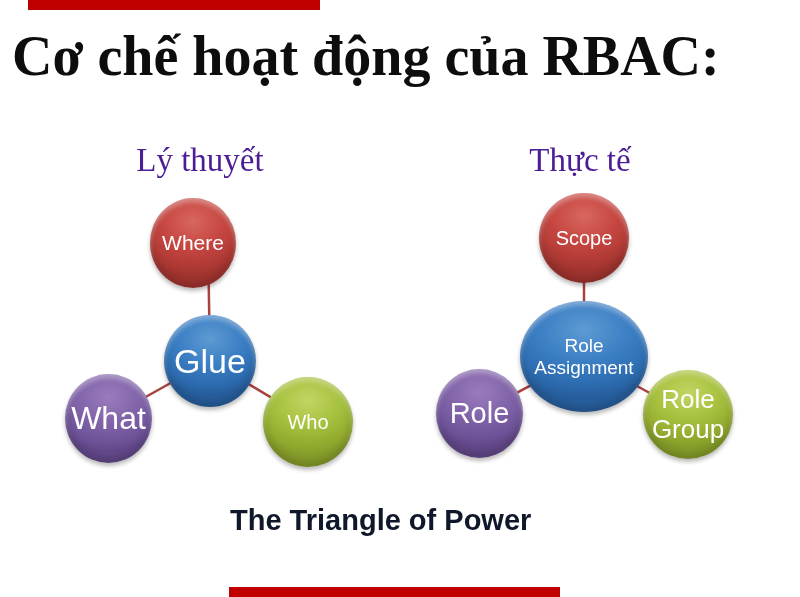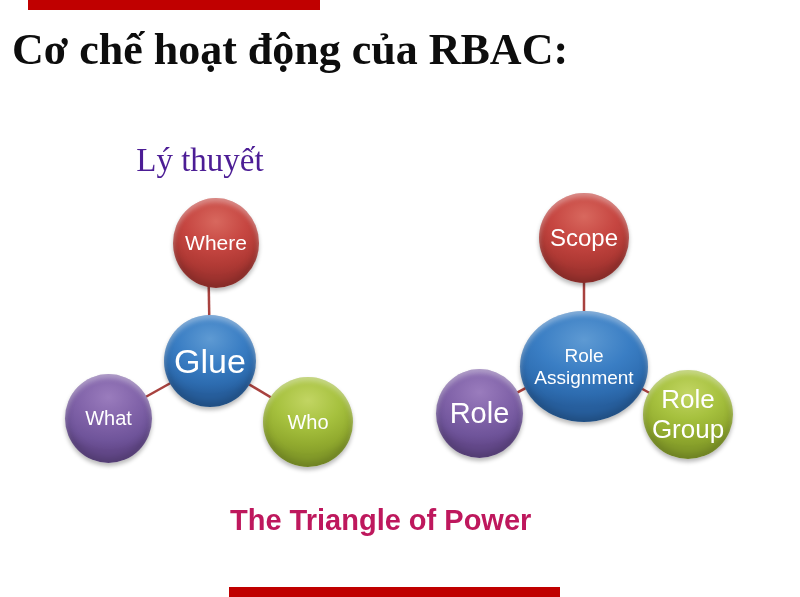--- a/index.html
+++ b/index.html
@@ -10,21 +10,21 @@
   body{background:#e8e8e8;font-family:"Liberation Sans",sans-serif;}
   #slide{position:relative;width:800px;height:597px;background:#ffffff;overflow:hidden;margin:0 auto;}
 
   .redact{position:absolute;background:var(--redaction);}
   #redact-top{left:28px;top:0;width:292px;height:10px;}
   #redact-bottom{left:229px;top:587px;width:331px;height:10px;}
 
   #title{
     position:absolute;left:12px;top:24px;width:760px;
     font-family:"Liberation Serif",serif;font-weight:bold;
-    font-size:44px;letter-spacing:0px;color:var(--title_text);white-space:nowrap;
+    font-size:56px;letter-spacing:0px;color:var(--title_text);white-space:nowrap;
   }
 
   .diagram-label{
     position:absolute;top:142px;width:200px;text-align:center;
     font-family:"Liberation Serif",serif;font-size:33px;color:#4c1d95;
   }
   #label-left{left:100px;}
   #label-right{left:480px;}
 
   #connectors{position:absolute;left:0;top:0;width:800px;height:597px;z-index:1;}
@@ -36,47 +36,48 @@
     color:#ffffff;line-height:1.12;
     box-shadow: inset 0 4px 5px rgba(255,255,255,.38), inset 0 -5px 8px rgba(0,0,0,.20), 0 3px 4px rgba(0,0,0,.28);
   }
   .node span{display:block;}
   .node.red{background:radial-gradient(ellipse 75% 60% at 50% 26%, #d8685e 0%, var(--node_red) 48%, #b13a35 82%, #a23430 100%);}
   .node.blue{background:radial-gradient(ellipse 75% 60% at 50% 26%, #5e9ad3 0%, var(--node_blue) 48%, #2d6cb0 82%, #275f9e 100%);}
   .node.purple{background:radial-gradient(ellipse 75% 60% at 50% 26%, #9a7cbd 0%, var(--node_purple) 48%, #6f549a 82%, #64498b 100%);}
   .node.green{background:radial-gradient(ellipse 75% 60% at 50% 26%, #c2d563 0%, var(--node_green) 48%, #92ab2f 82%, #869e2a 100%);}
 
   
-  #node-where{left:173px;top:198px;width:86px;height:90px;font-size:21px;}
+  #node-where{left:150px;top:198px;width:86px;height:90px;font-size:21px;}
   #node-glue{left:164px;top:315px;width:92px;height:92px;font-size:34px;}
-  #node-what{left:65px;top:374px;width:87px;height:89px;font-size:20px;}
+  #node-what{left:65px;top:374px;width:87px;height:89px;font-size:32px;}
   #node-who{left:263px;top:377px;width:90px;height:90px;font-size:20px;}
 
   
-  #node-scope{left:539px;top:193px;width:90px;height:90px;font-size:24px;}
-  #node-role-assignment{left:520px;top:311px;width:128px;height:111px;font-size:19px;padding:0 14px;box-sizing:border-box;align-items:center;}
+  #node-scope{left:539px;top:193px;width:90px;height:90px;font-size:20px;}
+  #node-role-assignment{left:520px;top:301px;width:128px;height:111px;font-size:19px;padding:0 14px;box-sizing:border-box;align-items:center;}
   #node-role{left:436px;top:369px;width:87px;height:89px;font-size:29px;}
   #node-role-group{left:643px;top:370px;width:90px;height:89px;font-size:26px;padding:0 10px;box-sizing:border-box;}
 
   #caption{
     position:absolute;left:230px;top:504px;width:300px;text-align:center;
-    font-size:29px;font-weight:bold;color:#be185d;white-space:nowrap;
+    font-size:29px;font-weight:bold;color:#0f172a;white-space:nowrap;
   }
 </style>
 </head>
 <body>
 
 <div id="slide">
 
   <div id="redact-top" class="redact"></div>
   <div id="redact-bottom" class="redact"></div>
 
   <div id="title">Cơ chế hoạt động của RBAC:</div>
 
   <div id="label-left" class="diagram-label">Lý thuyết</div>
+  <div id="label-right" class="diagram-label">Thực tế</div>
 
   <svg id="connectors" viewBox="0 0 800 597">
     <line x1="208" y1="243" x2="210" y2="361"></line>
     <line x1="210" y1="361" x2="108" y2="418"></line>
     <line x1="210" y1="361" x2="312" y2="422"></line>
     <line x1="584" y1="238" x2="584" y2="357"></line>
     <line x1="584" y1="357" x2="479" y2="413"></line>
     <line x1="584" y1="357" x2="688" y2="414"></line>
   </svg>
 

